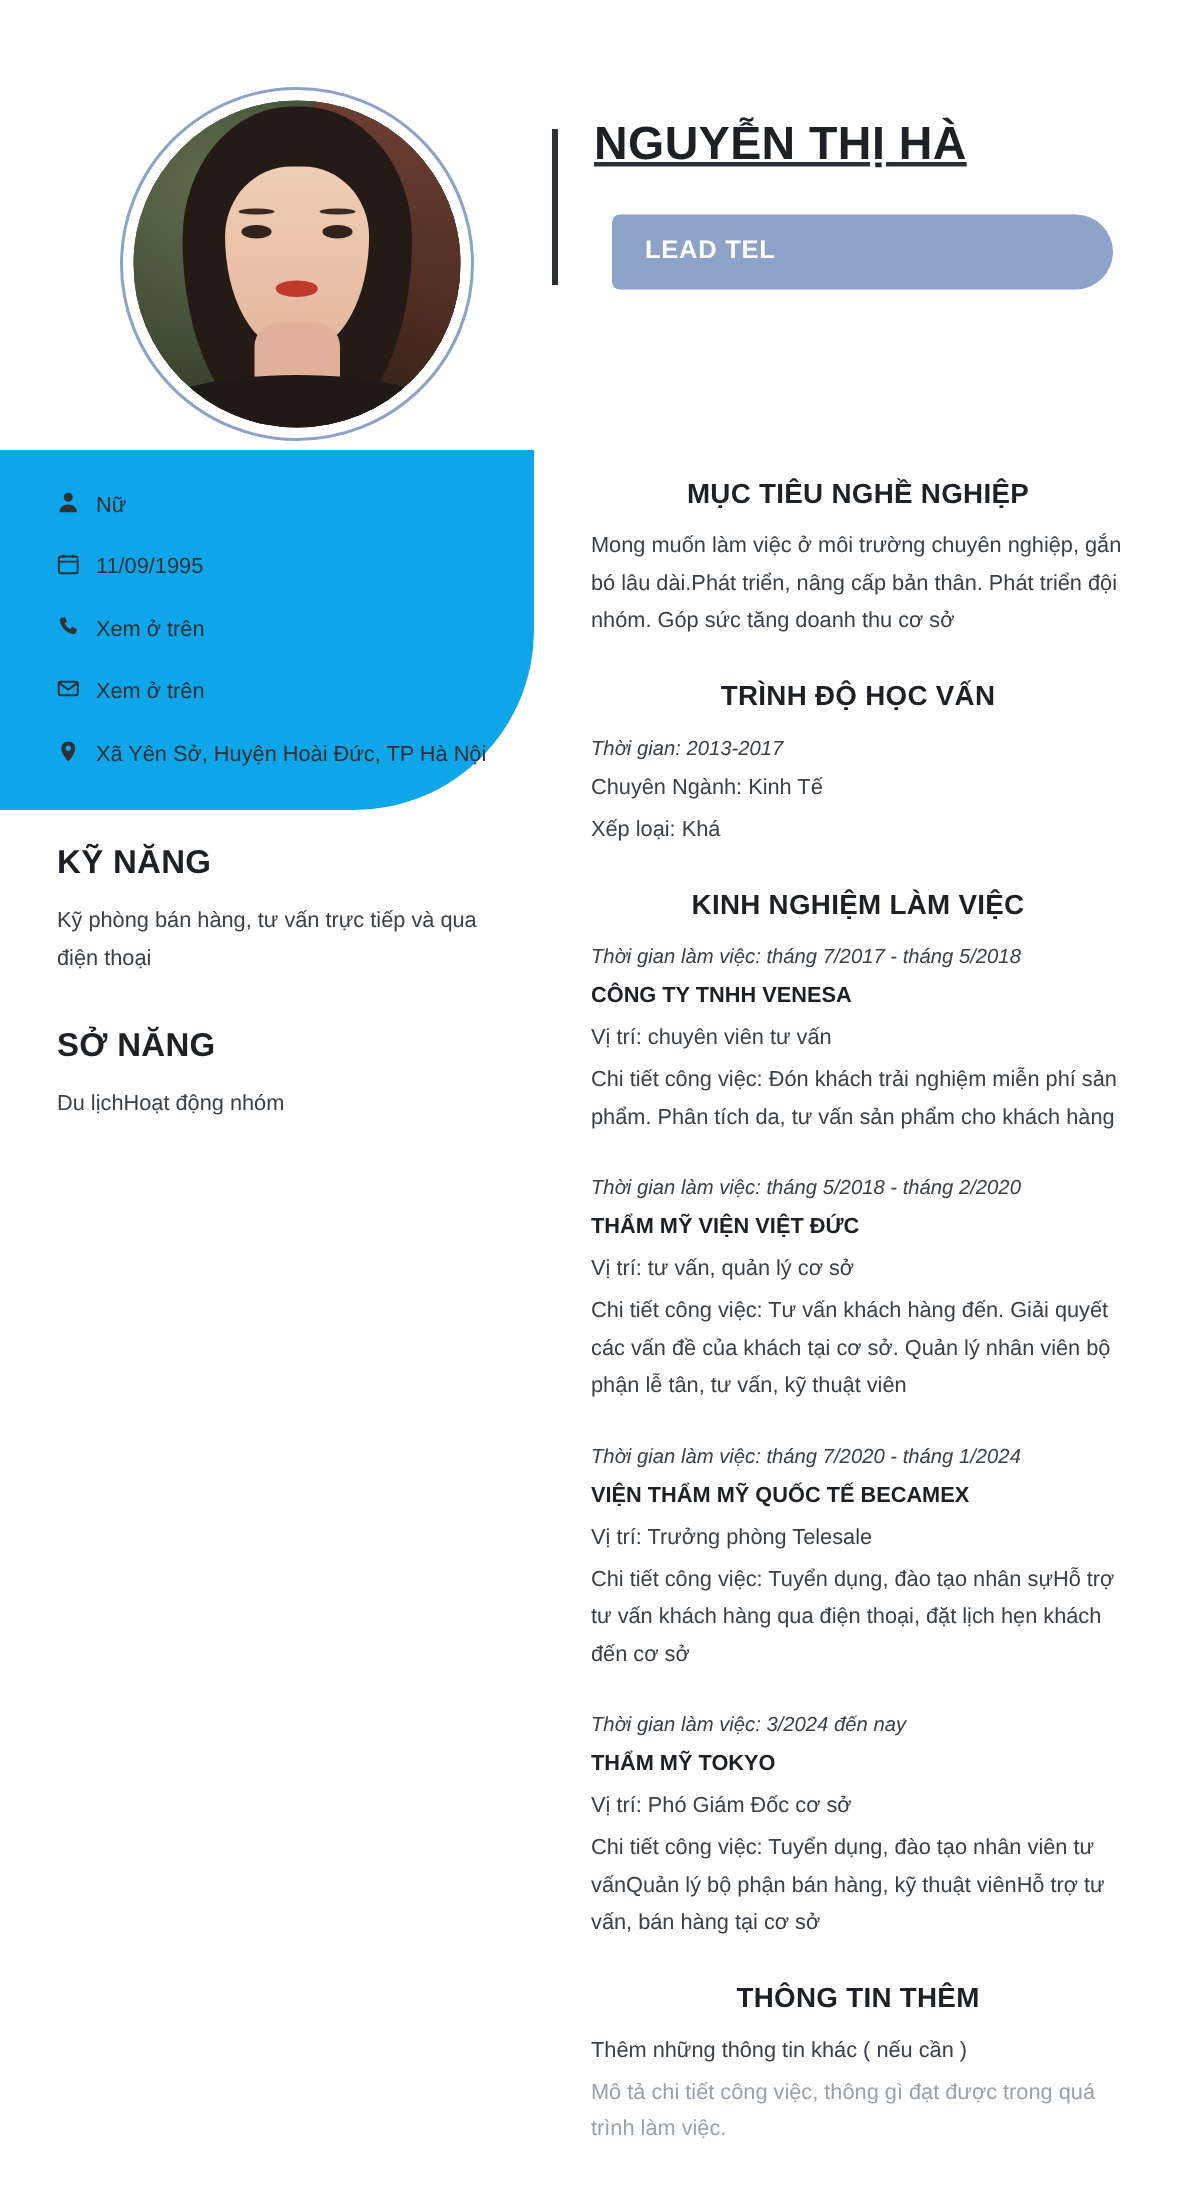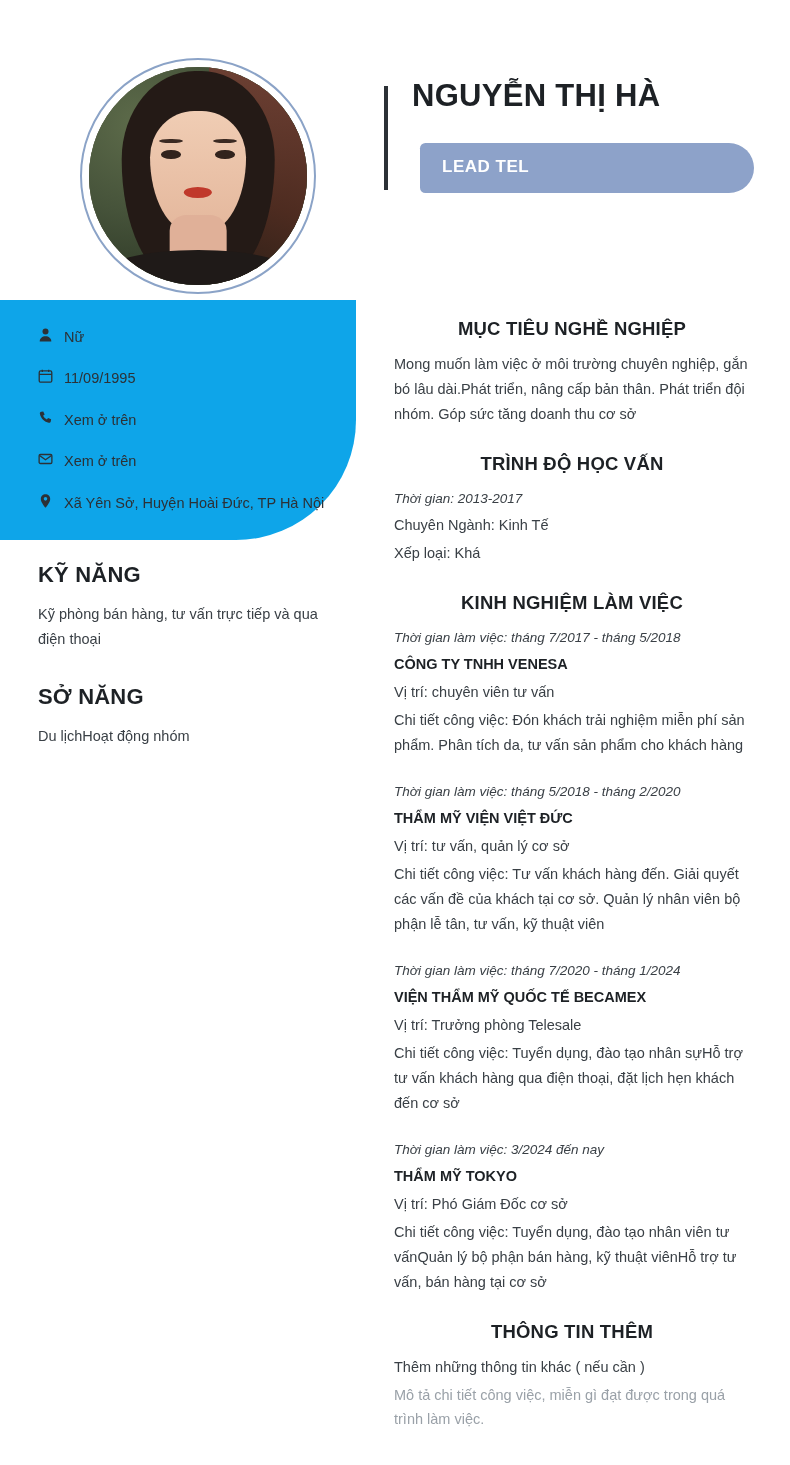--- a/index.html
+++ b/index.html
@@ -111,41 +111,42 @@
     position: absolute;
     left: 50%; bottom: -6%;
     transform: translateX(-50%);
     width: 88%; height: 22%;
     background: #1f1a18;
     border-radius: 50% 50% 0 0;
   }
 
   .name-block {
     position: absolute;
-    left: 384px;
+    left: 368px;
     top: 78px;
     width: 362px;
+    text-decoration: underline;
   }
   .name-rule {
     position: absolute;
     left: 0; top: 8px;
     width: 4px; height: 104px;
     background: #2c3136;
   }
   .name {
     margin: 0 0 0 28px;
     font-size: 31px;
     line-height: 1.15;
     font-weight: bold;
     letter-spacing: .3px;
     color: #1d2125;
   }
   .title-bar {
     position: absolute;
-    left: 420px;
+    left: 408px;
     top: 143px;
     width: 334px;
     height: 50px;
     background: #8da2c9;
     border-radius: 6px 28px 28px 6px;
   }
   .title-bar span {
     display: block;
     padding: 14px 0 0 22px;
     font-size: 17px;
@@ -387,19 +388,19 @@
           <p class="line ital">Thời gian làm việc: 3/2024 đến nay</p>
           <p class="line bold">THẨM MỸ TOKYO</p>
           <p class="line">Vị trí: Phó Giám Đốc cơ sở</p>
           <p class="line">Chi tiết công việc: Tuyển dụng, đào tạo nhân viên tư vấnQuản lý bộ phận bán hàng, kỹ thuật viênHỗ trợ tư vấn, bán hàng tại cơ sở</p>
         </div>
       </div>
 
       <div class="sec-block tight">
         <h2 class="sec-h">THÔNG TIN THÊM</h2>
         <p class="line">Thêm những thông tin khác ( nếu cần )</p>
-        <p class="line muted"> Mô tả chi tiết công việc, miễn gì đạt được trong quá trình làm việc.</p>
+        <p class="line muted"> Mô tả chi tiết công việc, thông gì đạt được trong quá trình làm việc.</p>
       </div>
 
     </div>
   </div>
 
 </div>
 
 </body></html>

